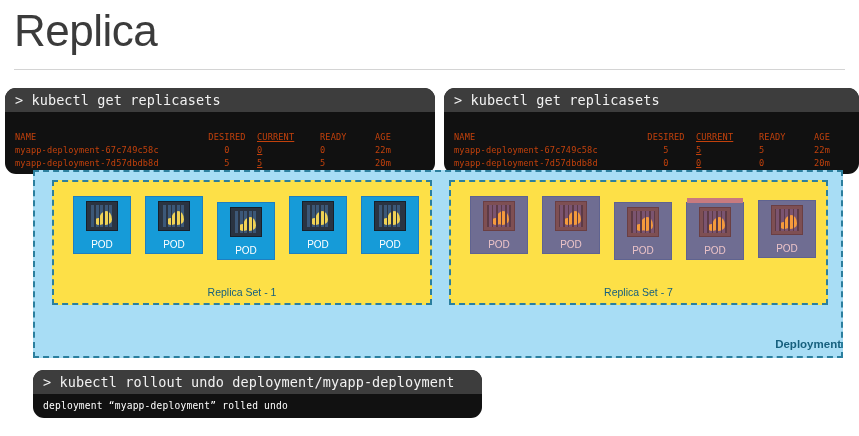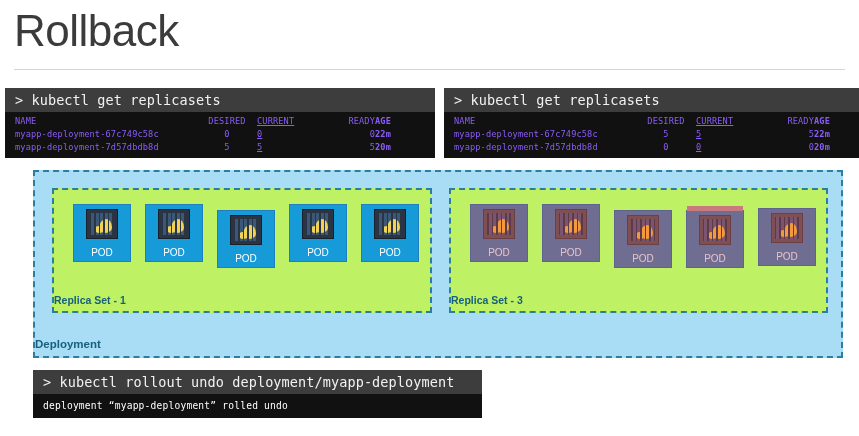--- a/index.html
+++ b/index.html
@@ -25,48 +25,49 @@
     background:#d4d4d4;
   }
 
   
   .terminal{
     position:absolute;
     background:#111111;
     font-family:"DejaVu Sans Mono", monospace;
     box-sizing:border-box;
     overflow:hidden;
+    border-radius:11px;
   }
   .term-head{
     background:#3d3d3d;
     color:#f2f2f2;
     font-size:13.5px;
     line-height:24px;
     height:24px;
     padding:0 6px 0 10px;
     white-space:nowrap;
     letter-spacing:0.1px;
   }
   .term-body{
-    padding:3px 0 4px 0;
-    color:#8b5cf6;
+    padding:19px 0 4px 0;
+    color:#c2410c;
   }
   .term-row{
     display:flex;
     font-size:8.6px;
     line-height:13px;
     white-space:nowrap;
     padding:0 0 0 10px;
     letter-spacing:0.15px;
   }
   .c-name{width:182px;flex:0 0 182px;}
   .c-des{width:60px;flex:0 0 60px;text-align:center;}
   .c-cur{width:63px;flex:0 0 63px;text-decoration:underline;}
-  .c-rdy{width:55px;flex:0 0 55px;text-align:right;}
-  .c-age{width:40px;flex:0 0 40px;font-weight:bold;}
+  .c-rdy{width:55px;flex:0 0 55px;}
+  .c-age{width:40px;flex:0 0 40px;}
 
   #terminal-left{left:5px;top:88px;width:430px;}
   #terminal-right{left:444px;top:88px;width:415px;}
 
   #terminal-bottom{left:33px;top:370px;width:449px;}
   #terminal-bottom .term-head{font-size:13.5px;}
   #terminal-bottom .term-out{
     font-size:9.6px;line-height:15px;
     padding:4px 0 5px 10px;color:#ffffff;white-space:nowrap;
     letter-spacing:0.2px;
@@ -74,34 +75,35 @@
 
   
   #deployment-box{
     position:absolute;left:33px;top:170px;width:810px;height:188px;
     background:#a8ddf5;
     border:2px dashed #2b7f9e;
     box-sizing:border-box;
   }
   #deployment-label{
     position:absolute;left:0;right:0;bottom:6px;
-    text-align:left;
+    text-align:right;
     font-size:11.5px;color:#17607e;font-weight:bold;
   }
   .replicaset-box{
-    position:absolute;top:16px;height:125px;
-    background:#bef264;
+    position:absolute;top:8px;height:125px;
+    background:#fde047;
     border:2px dashed #2b7f9e;
     box-sizing:border-box;
   }
   #replicaset-1{left:17px;width:380px;}
   #replicaset-2{left:414px;width:379px;}
   .rs-label{
     position:absolute;left:0;right:0;bottom:5px;
-    font-size:10.5px;color:#17607e;font-weight:bold;
+    text-align:center;
+    font-size:10.5px;color:#17607e;font-weight:normal;
   }
 
   
   .pod-row{position:absolute;top:14px;left:0;right:0;height:62px;}
   .pod{
     position:absolute;top:0;width:58px;height:58px;
     background:#169bd8;
     border:1px solid #1f7fc0;
     box-sizing:border-box;
   }
@@ -152,21 +154,21 @@
   .pod.faded .pod-icon .blob:after{background:#f59a3c;}
   .pod.faded .pod-label{color:#ebc3c8;}
   .pod.faded.capstripe:before{
     content:"";position:absolute;left:0;right:0;top:-5px;height:5px;
     background:#c87a7f;
   }
 </style>
 </head>
 <body>
 
-<div id="page-title">Rollback</div>
+<div id="page-title">Replica</div>
 <div id="title-divider"></div>
 
 <div class="terminal" id="terminal-left">
   <div class="term-head">&gt; kubectl get replicasets</div>
   <div class="term-body">
     <div class="term-row">
       <span class="c-name">NAME</span>
       <span class="c-des">DESIRED</span>
       <span class="c-cur">CURRENT</span>
       <span class="c-rdy">READY</span>
@@ -310,21 +312,21 @@
       <div class="pod faded" style="left:307px;top:4px;">
         <div class="pod-icon">
           <div class="crate">
               <div class="blob"></div>
               <div class="slats"></div>
             </div>
         </div>
         <div class="pod-label">POD</div>
       </div>
     </div>
-    <div class="rs-label">Replica Set - 3</div>
+    <div class="rs-label">Replica Set - 7</div>
   </div>
 
   <div id="deployment-label">Deployment</div>
 </div>
 
 <div class="terminal" id="terminal-bottom">
   <div class="term-head">&gt; kubectl rollout undo deployment/myapp-deployment</div>
   <div class="term-out">deployment “myapp-deployment” rolled undo</div>
 </div>
 

